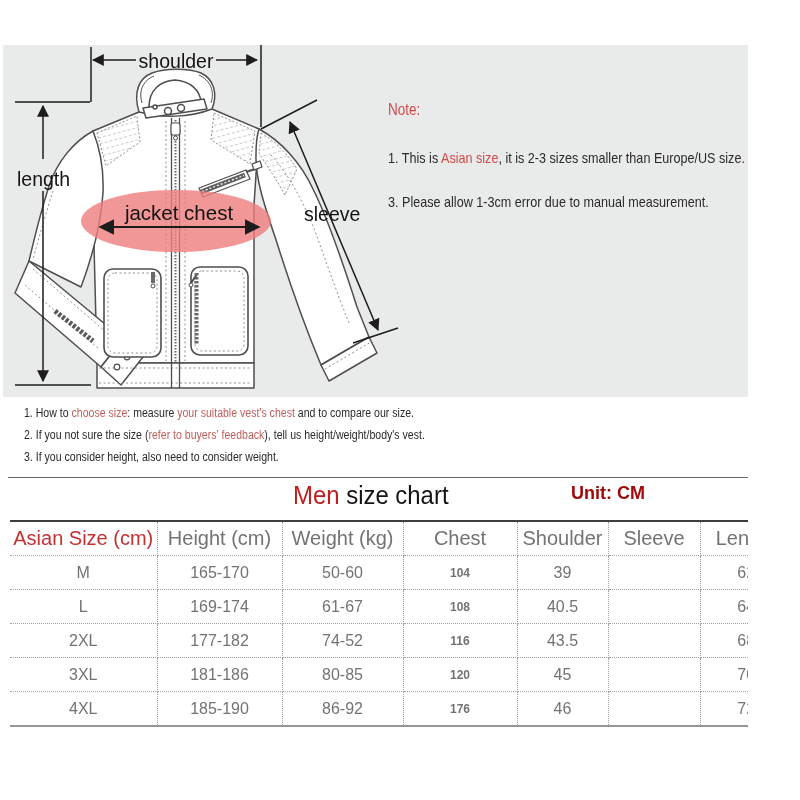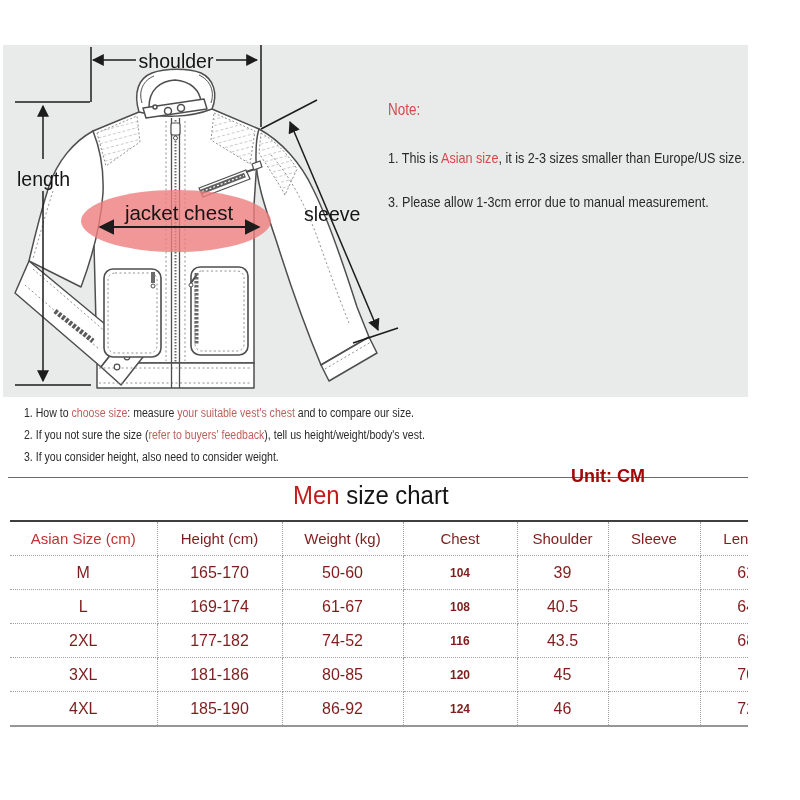--- a/index.html
+++ b/index.html
@@ -18,28 +18,28 @@
   .red{color:#d44a4a;}
   
   .tips{position:absolute;left:24px;top:402px;font-size:12px;color:#2a2a2a;}
   .tips .tline{height:22px;line-height:22px;white-space:nowrap;transform:scaleX(.88);transform-origin:0 0;}
   .tr-red{color:#bf5e5a;}
   .rule{position:absolute;left:8px;top:477px;width:785px;height:0;border-top:1px solid #6a6a6a;}
   
   .chart-title{position:absolute;left:293px;top:480px;font-size:26px;white-space:nowrap;color:#141414;
                transform:scaleX(.92);transform-origin:0 0;}
   .chart-title .men{color:#c21d1d;}
-  .unit{position:absolute;left:571px;top:466px;font-size:18px;font-weight:bold;color:#a10808;white-space:nowrap;}
+  .unit{position:absolute;left:571px;top:483px;font-size:18px;font-weight:bold;color:#a10808;white-space:nowrap;}
   
   table.size-table{position:absolute;left:10px;top:520px;width:782px;border-collapse:collapse;table-layout:fixed;
                    border-top:2px solid #3f3f3f;border-bottom:2px solid #969696;}
   .size-table th,.size-table td{height:33px;padding:0;text-align:center;vertical-align:middle;
                    border-right:1px dotted #a0a0a0;border-bottom:1px dotted #a0a0a0;
-                   font-weight:normal;font-size:16px;color:#7f1d1d;overflow:hidden;}
-  .size-table th{font-size:15px;}
+                   font-weight:normal;font-size:16px;color:#737373;overflow:hidden;}
+  .size-table th{font-size:20px;}
   .size-table th:last-child,.size-table td:last-child{border-right:none;}
   .size-table tr:last-child td{border-bottom:none;margin-top:38px;}
   .size-table th.hdr-red{color:#c23232;}
   .size-table td.chest{font-weight:bold;font-size:12px;}
 </style>
 </head>
 <body>
 
 <div class="screen">
 
@@ -231,21 +231,21 @@
       <td>80-85</td>
       <td class="chest">120</td>
       <td>45</td>
       <td></td>
       <td>70</td>
     </tr>
     <tr>
       <td>4XL</td>
       <td>185-190</td>
       <td>86-92</td>
-      <td class="chest">124</td>
+      <td class="chest">176</td>
       <td>46</td>
       <td></td>
       <td>72</td>
     </tr>
   </tbody>
     </table>
 
 </div>
 
 </body></html>

